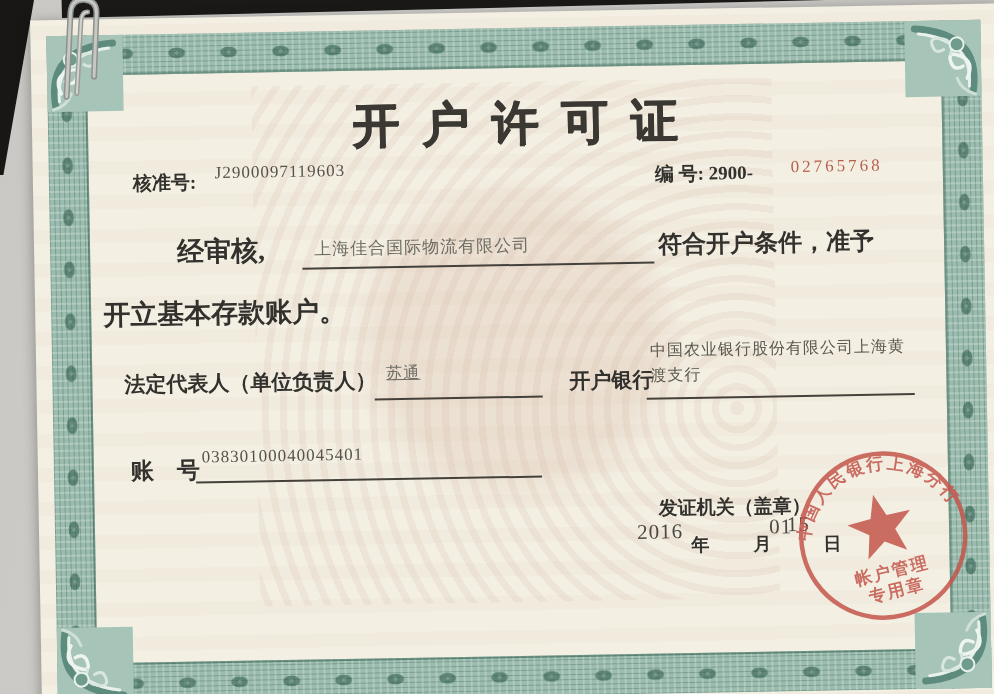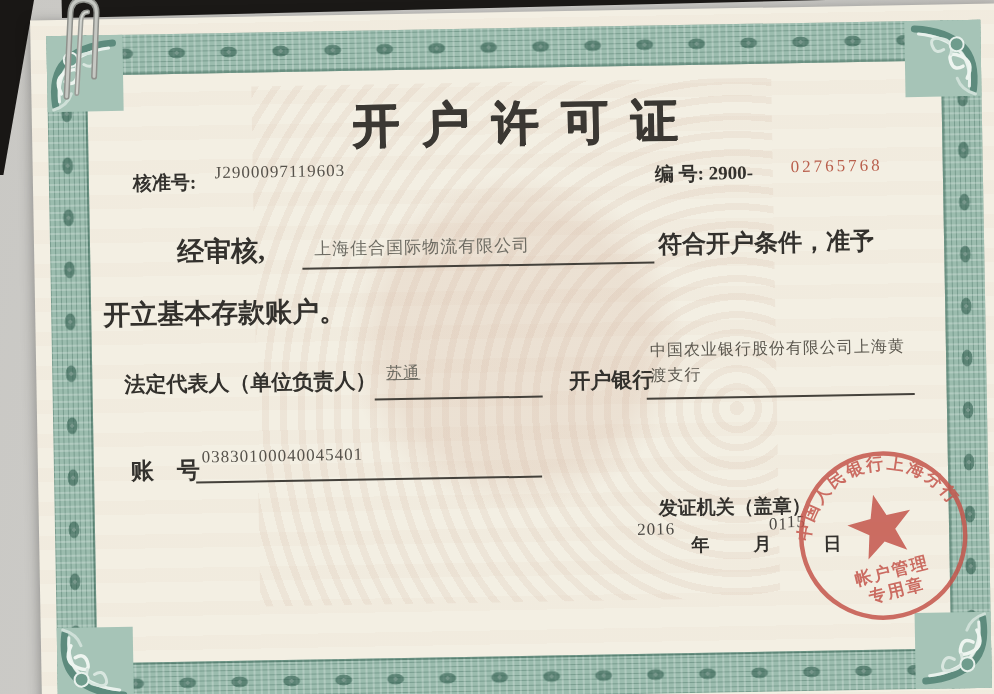--- a/index.html
+++ b/index.html
@@ -57,21 +57,21 @@
   .title{left:0;right:0;top:80px;text-align:center;font-size:47px;font-weight:900;
     color:#3b3833;letter-spacing:.48em;text-indent:.48em;
     text-shadow:1px 0 0 #3b3833,0 1px 0 #3b3833;}
   .lbl{font-weight:bold;color:#33312d;}
   .val{color:#56524b;letter-spacing:1px;font-family:"Liberation Serif",serif;}
   .underline{position:absolute;height:0;border-bottom:2px solid #44413b;}
   .red{color:#b95f4c;}
   .stamp-wrap{position:absolute;left:752px;top:438px;width:184px;height:184px;
     transform:rotate(-9deg);opacity:.84;}
   .datechar{font-weight:bold;color:#33312d;font-size:18px;}
-  .datenum{color:#4c4944;font-size:17px;letter-spacing:1px;}
+  .datenum{color:#4c4944;font-size:21px;letter-spacing:1px;}
   
   .clip{position:absolute;left:52px;top:-6px;width:70px;height:110px;transform:rotate(4deg);z-index:5;}
 </style>
 </head>
 <body>
 
 <div class="dark-top"></div>
 <div class="dark-left"></div>
 
 <div class="paper">

